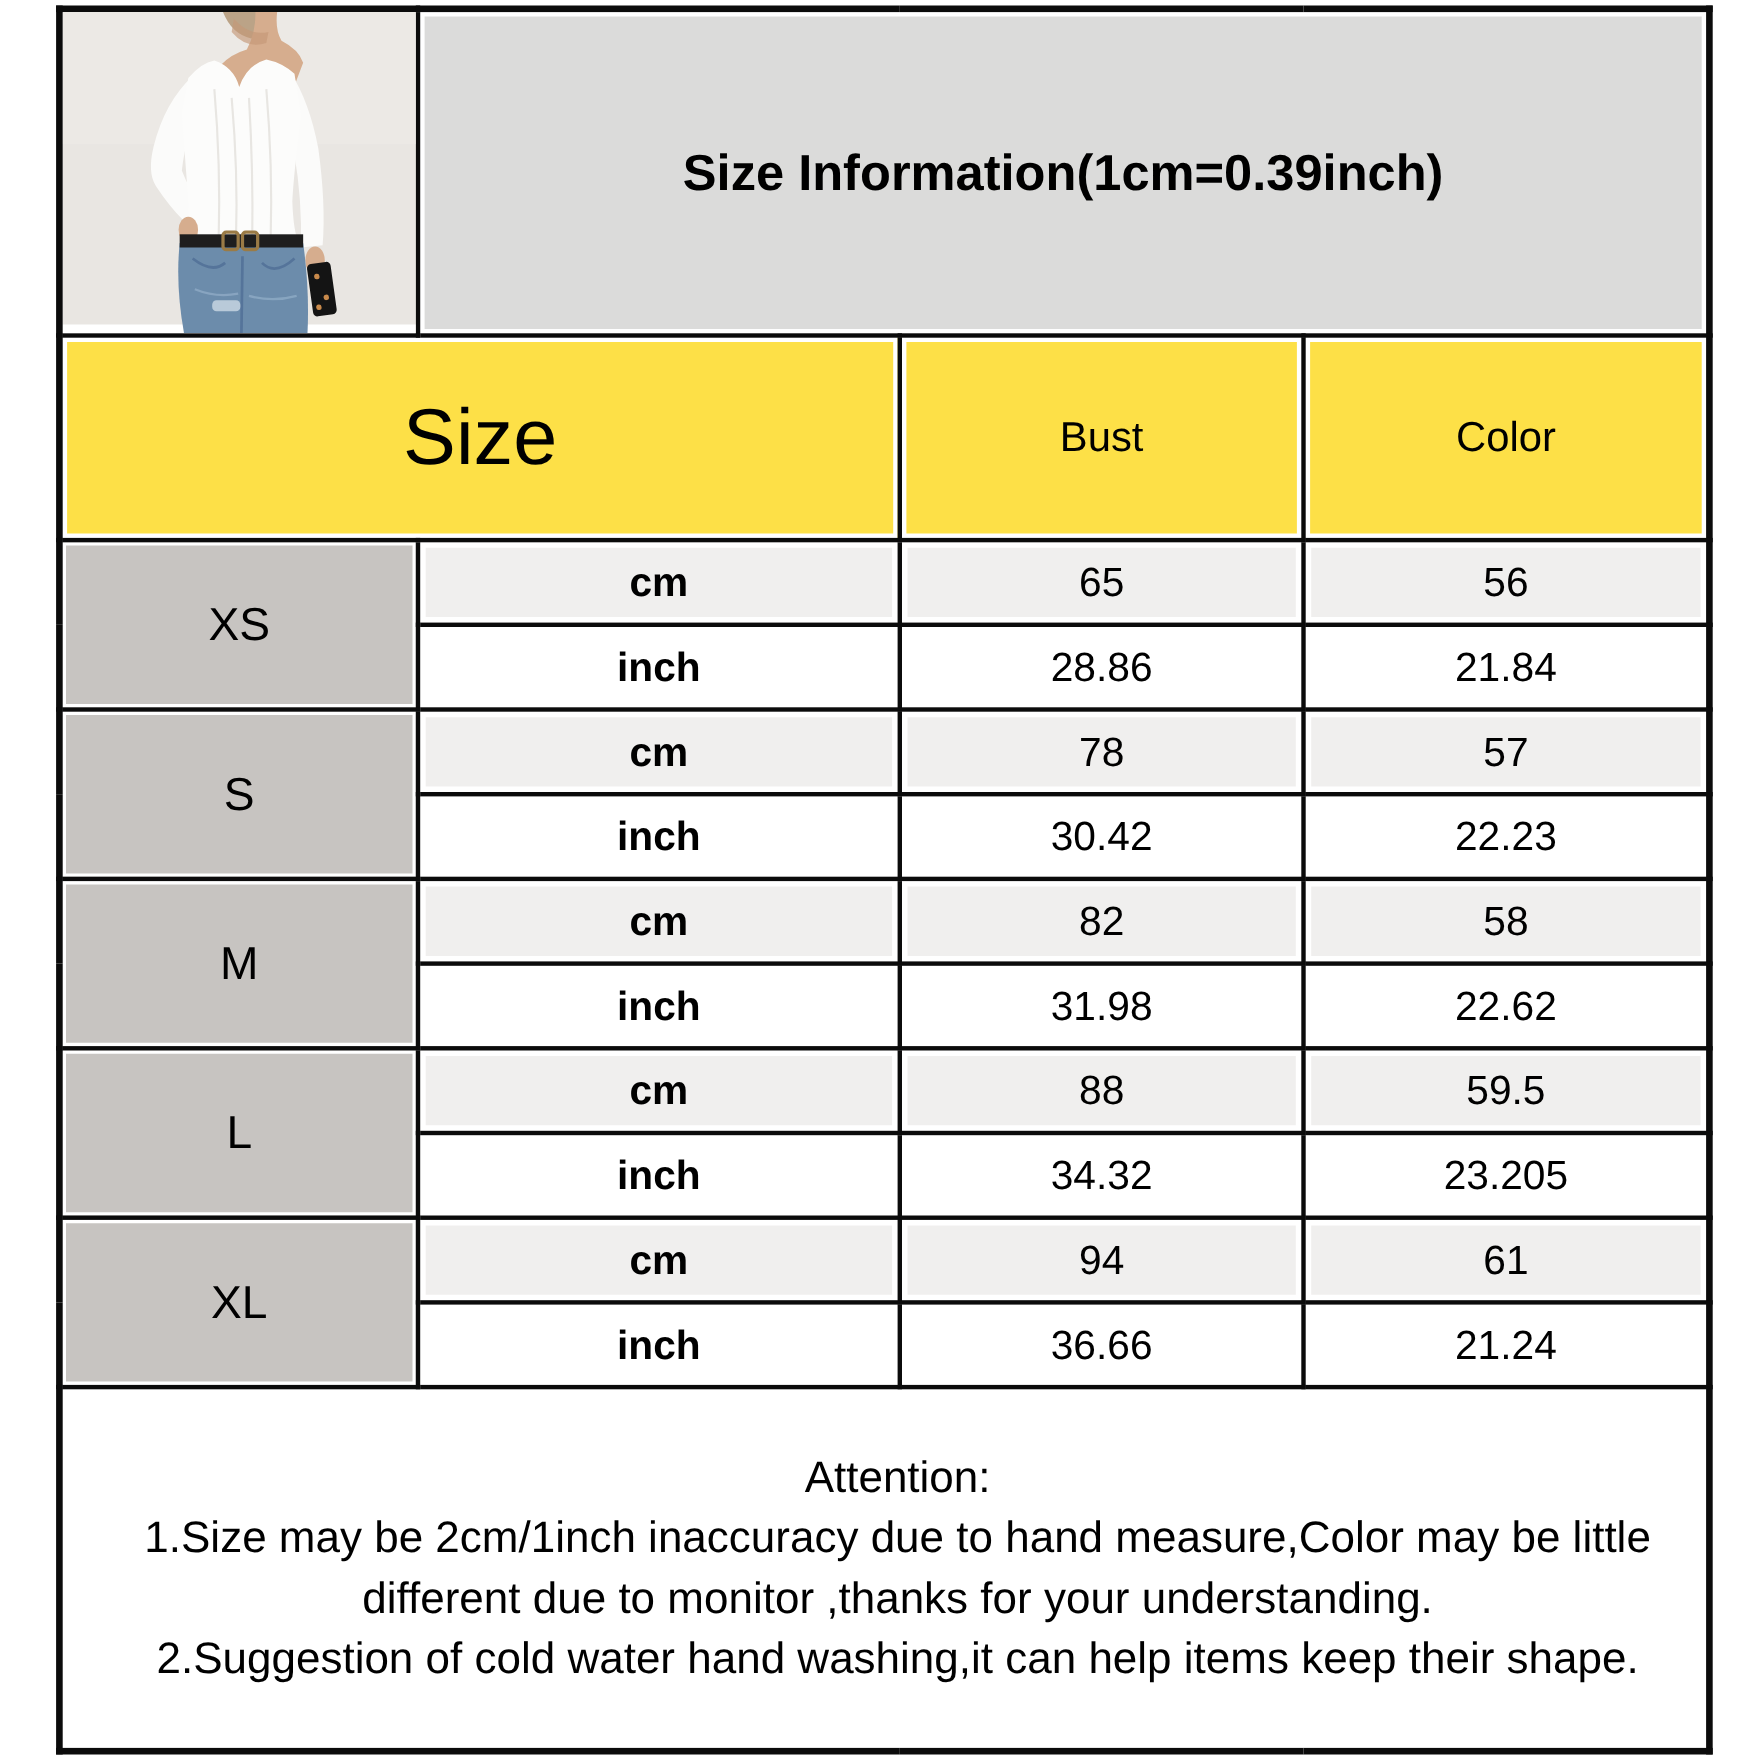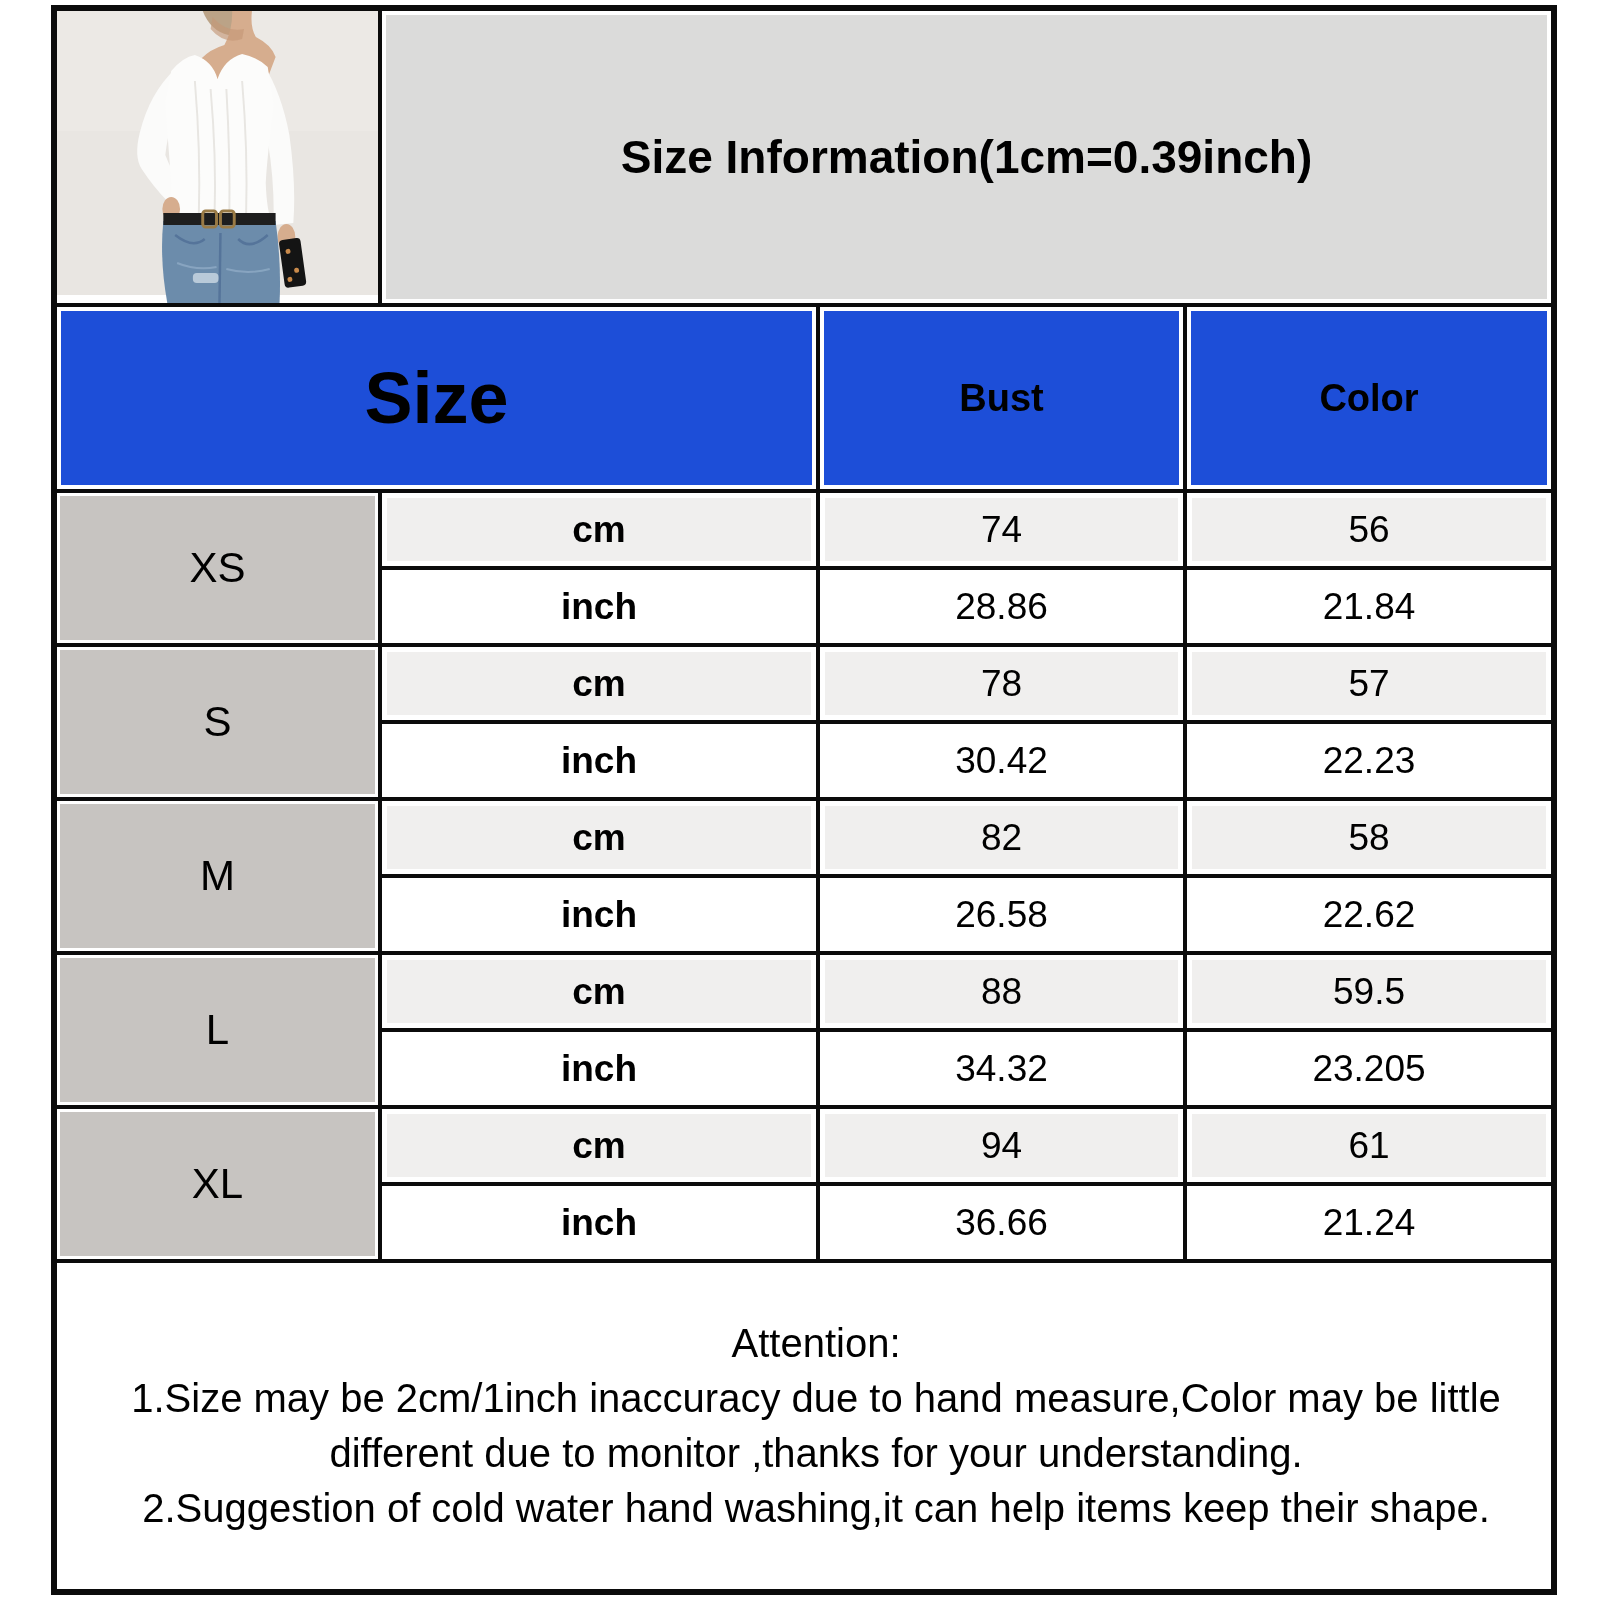--- a/index.html
+++ b/index.html
@@ -40,23 +40,23 @@
   td.title-cell {
     background: #dbdbda;
     box-shadow: inset 0 0 0 4px #fff;
     font-size: 46px;
     font-weight: bold;
     letter-spacing: 0px;
   }
 
   tr.colhead-row td {
     height: 182px;
-    background: #1d4ed8;
+    background: #fde047;
     box-shadow: inset 0 0 0 4px #fff;
-    font-weight: bold;
+    font-weight: normal;
   }
   td.size-head { font-size: 72px; }
   td.col-head  { font-size: 38px; }
 
   td.size-label {
     background: #c7c4c1;
     box-shadow: inset 0 0 0 3px #fff;
     font-size: 42px;
     font-weight: normal;
   }
@@ -151,21 +151,21 @@
 
     <tr class="colhead-row">
       <td class="size-head" colspan="2">Size</td>
       <td class="col-head">Bust</td>
       <td class="col-head">Color</td>
     </tr>
 
     <tr class="cm-row">
       <td class="size-label" rowspan="2">XS</td>
       <td class="unit-cell">cm</td>
-      <td class="num-cell">74</td>
+      <td class="num-cell">65</td>
       <td class="num-cell">56</td>
     </tr>
     <tr class="inch-row">
       <td class="unit-cell">inch</td>
       <td class="num-cell">28.86</td>
       <td class="num-cell">21.84</td>
     </tr>
 
     <tr class="cm-row">
       <td class="size-label" rowspan="2">S</td>
@@ -180,21 +180,21 @@
     </tr>
 
     <tr class="cm-row">
       <td class="size-label" rowspan="2">M</td>
       <td class="unit-cell">cm</td>
       <td class="num-cell">82</td>
       <td class="num-cell">58</td>
     </tr>
     <tr class="inch-row">
       <td class="unit-cell">inch</td>
-      <td class="num-cell">26.58</td>
+      <td class="num-cell">31.98</td>
       <td class="num-cell">22.62</td>
     </tr>
 
     <tr class="cm-row">
       <td class="size-label" rowspan="2">L</td>
       <td class="unit-cell">cm</td>
       <td class="num-cell">88</td>
       <td class="num-cell">59.5</td>
     </tr>
     <tr class="inch-row">

